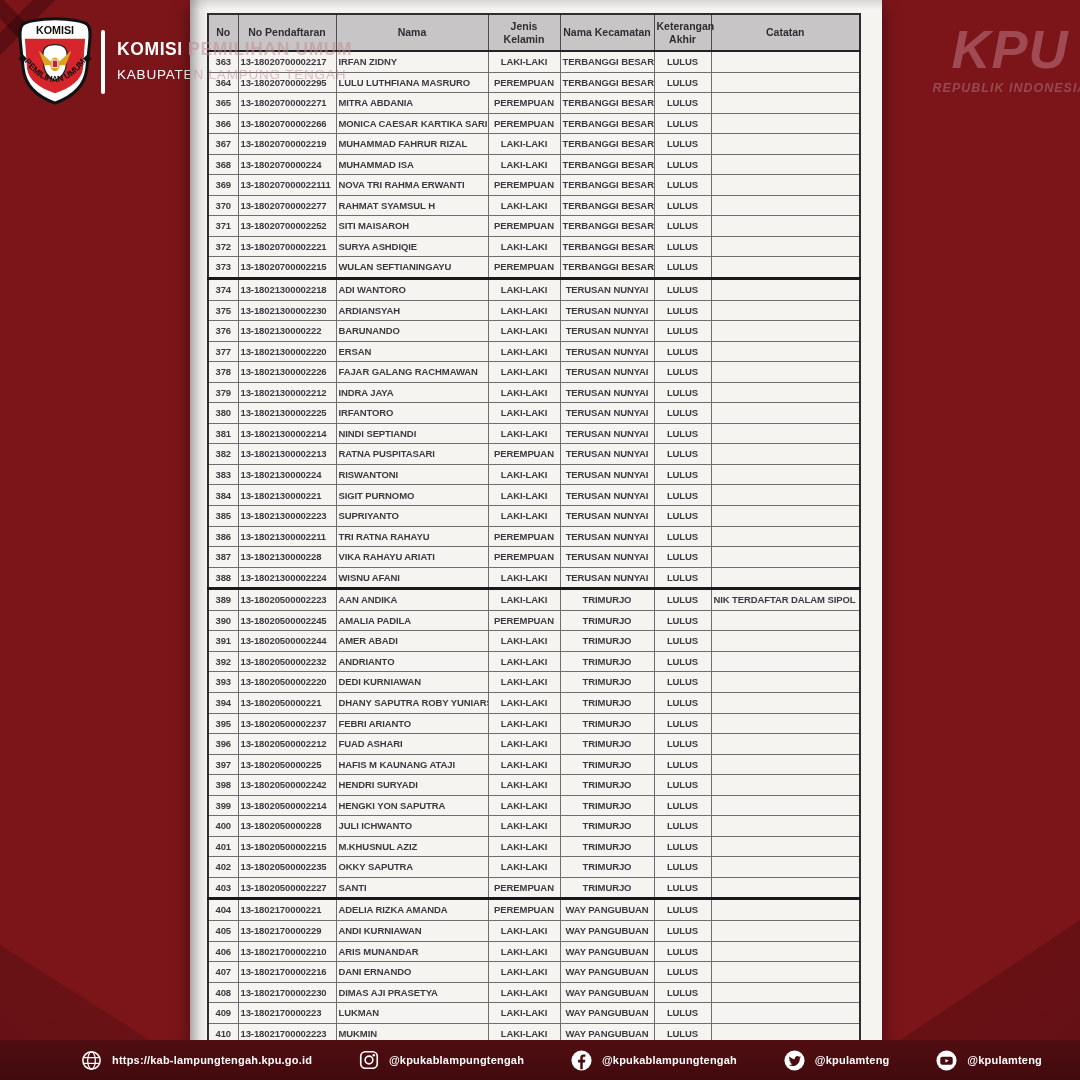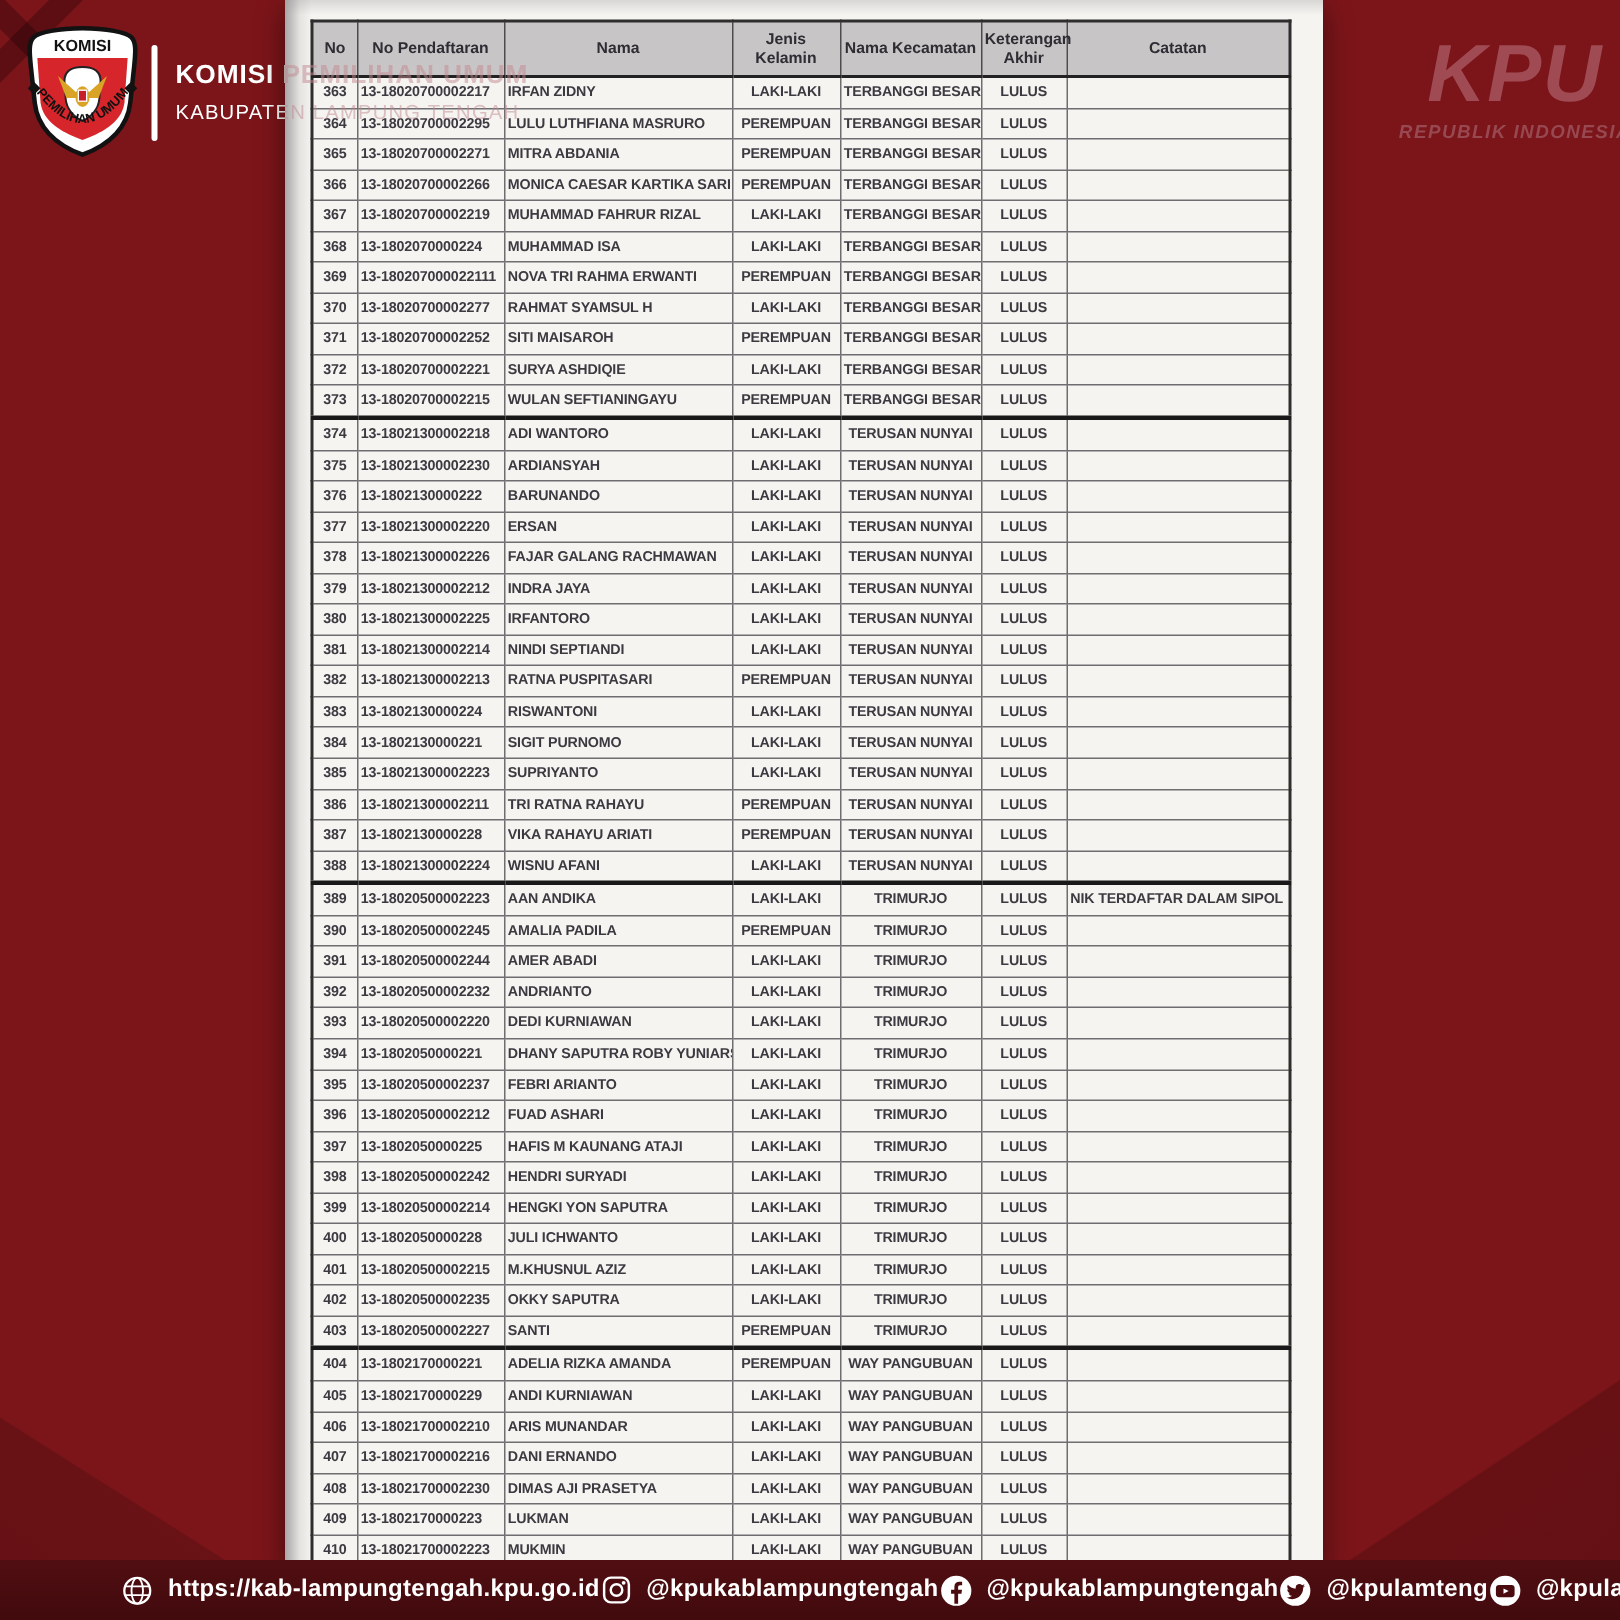--- a/index.html
+++ b/index.html
@@ -56,21 +56,21 @@
   td.c1{text-align:left;padding-left:3px;}
   td.c2{text-align:left;padding-left:4px;}
   td.c3,td.c4,td.c5{text-align:center;}
   td.c6{text-align:left;padding-left:3px;font-size:8.8px;}
 
   
   .footer{position:absolute;left:0;bottom:0;width:1080px;height:40px;z-index:10;
     background:linear-gradient(180deg,#510e12,#410a0d);
     display:flex;align-items:center;justify-content:space-between;
     padding:0 38px 0 80px;box-sizing:border-box;}
-  .footer-item{display:flex;align-items:center;gap:9px;color:#fff;font-size:16px;font-weight:700;letter-spacing:.2px;white-space:nowrap;}
+  .footer-item{display:flex;align-items:center;gap:9px;color:#fff;font-size:11px;font-weight:700;letter-spacing:.2px;white-space:nowrap;}
   .footer-item svg{display:block;}
 </style>
 </head>
 <body>
 
 <div class="corner-x-bar a"></div>
 <div class="corner-x-bar b"></div>
 <div class="tri-bl"></div>
 <div class="tri-br"></div>
 

